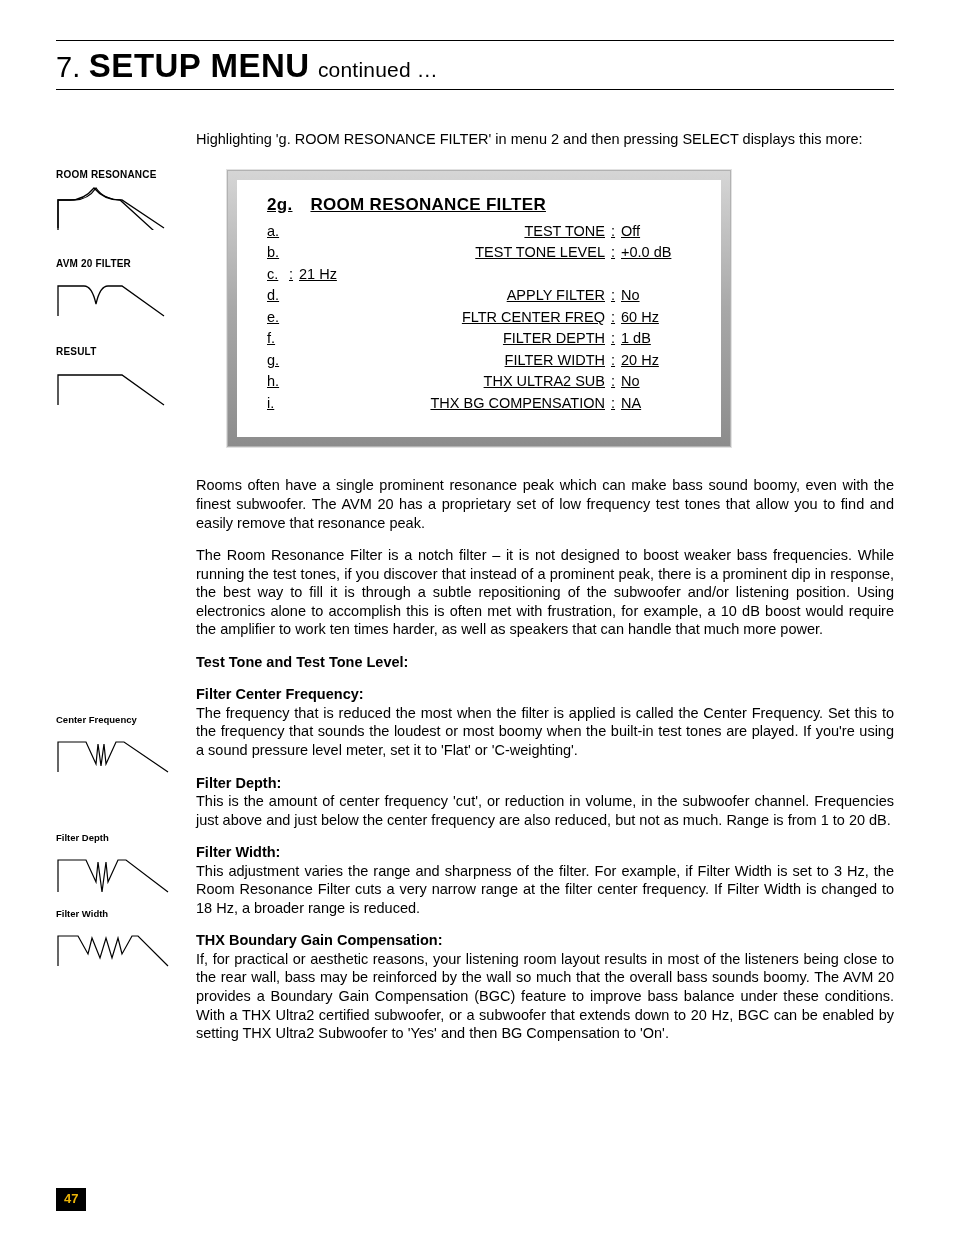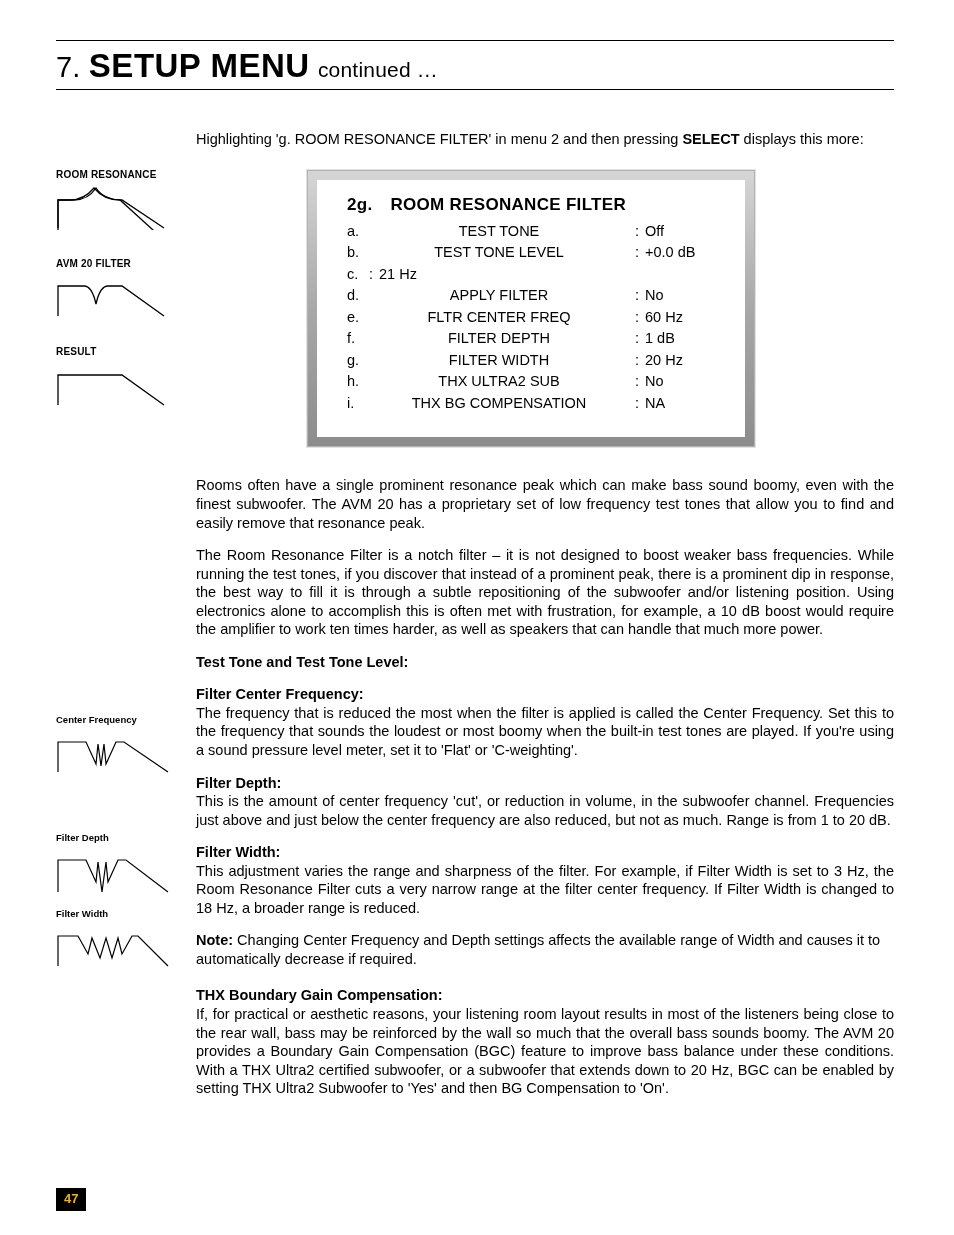--- a/index.html
+++ b/index.html
@@ -28,21 +28,21 @@
     margin: 0 0 2px 0;
     font-weight: 400;
     letter-spacing: 0.2px;
   }
   .section-title .chap { font-weight: 400; }
   .section-title .big  { font-weight: 800; font-size: 33px; letter-spacing: 0.5px; }
   .section-title .cont { font-weight: 400; font-size: 21px; }
   .intro {
     margin: 40px 0 20px 140px;
   }
-  .intro .sel { font-weight: 700; }
+  .intro .sel { font-weight: 400; }
   .two-col {
     margin-left: 0;
     display: flex;
     gap: 40px;
   }
   .left-col {
     width: 130px;
     flex: 0 0 130px;
     font-size: 10px;
   }
@@ -53,22 +53,22 @@
     font-weight: 700;
     font-size: 10px;
     letter-spacing: 0.2px;
     margin: 0 0 4px 0;
   }
   .mini svg { display:block; }
   .right-col {
     flex: 1;
   }
   .panel-wrap {
-    margin-left: 80px;
-    width: 450px;
+    width: 506px;
+    text-decoration: underline;
   }
   .panel-border {
     
     padding: 10px;
     background: linear-gradient(180deg,#d6d6d6 0%, #a8a8a8 50%, #8c8c8c 100%);
     border: 1px solid #e2e2e2;
     box-shadow: 0 0 0 1px #b2b2b2 inset;
   }
   .panel-inner {
     background: #fff;
@@ -80,21 +80,21 @@
     letter-spacing: 0.3px;
     margin-bottom: 6px;
   }
   .panel-title .num { font-weight:700; margin-right: 18px; }
   .menu-line {
     font-size: 14.5px;
     display: flex;
     margin-bottom: 3px;
   }
   .menu-line .k { width: 22px; }
-  .menu-line .lbl { flex:1; text-align:center; padding-right: 6px; }
+  .menu-line .lbl { flex:1; text-align:right; padding-right: 6px; }
   .menu-line .sep { width: 10px; }
   .menu-line .val { width: 70px; text-align:left; }
   .body {
     margin: 28px 0 0 140px;
     text-align: justify;
   }
   .body p { margin: 0 0 14px 0; }
   .body .h { font-weight: 700; }
   .side-illus {
     position: absolute;
@@ -238,23 +238,20 @@
     <p style="position:relative;">
        <span class="h">Filter Center Frequency:</span><br>
        <span>The frequency that is reduced the most when the filter is applied is called the Center Frequency. Set this to the frequency that sounds the loudest or most boomy when the built-in test tones are played. If you're using a sound pressure level meter, set it to 'Flat' or 'C-weighting'.</span></p>
 
     <p><span class="h">Filter Depth:</span><br>
        <span>This is the amount of center frequency 'cut', or reduction in volume, in the subwoofer channel. Frequencies just above and just below the center frequency are also reduced, but not as much. Range is from 1 to 20 dB.</span></p>
 
     <p><span class="h">Filter Width:</span><br>
        <span>This adjustment varies the range and sharpness of the filter. For example, if Filter Width is set to 3 Hz, the Room Resonance Filter cuts a very narrow range at the filter center frequency. If Filter Width is changed to 18 Hz, a broader range is reduced.</span></p>
 
-    <div class="note-box">
-      <span class="nl">Note:</span><span> Changing Center Frequency and Depth settings affects the available range of Width and causes it to automatically decrease if required.</span>
-    </div>
 
     <p><span class="h">THX Boundary Gain Compensation:</span><br>
        <span>If, for practical or aesthetic reasons, your listening room layout results in most of the listeners being close to the rear wall, bass may be reinforced by the wall so much that the overall bass sounds boomy. The AVM 20 provides a Boundary Gain Compensation (BGC) feature to improve bass balance under these conditions. With a THX Ultra2 certified subwoofer, or a subwoofer that extends down to 20 Hz, BGC can be enabled by setting THX Ultra2 Subwoofer to 'Yes' and then BG Compensation to 'On'.</span></p>
   </div>
 
   <div class="side-illus" style="top:714px;">
     <span>Center Frequency</span>
     <svg width="120" height="44">
       <path d="M2 42 L2 12 L30 12 L40 34 L42 14 L45 36 L48 14 L50 34 L60 12 L68 12 L112 42" fill="none" stroke="#000" stroke-width="1.2"></path>
     </svg>

